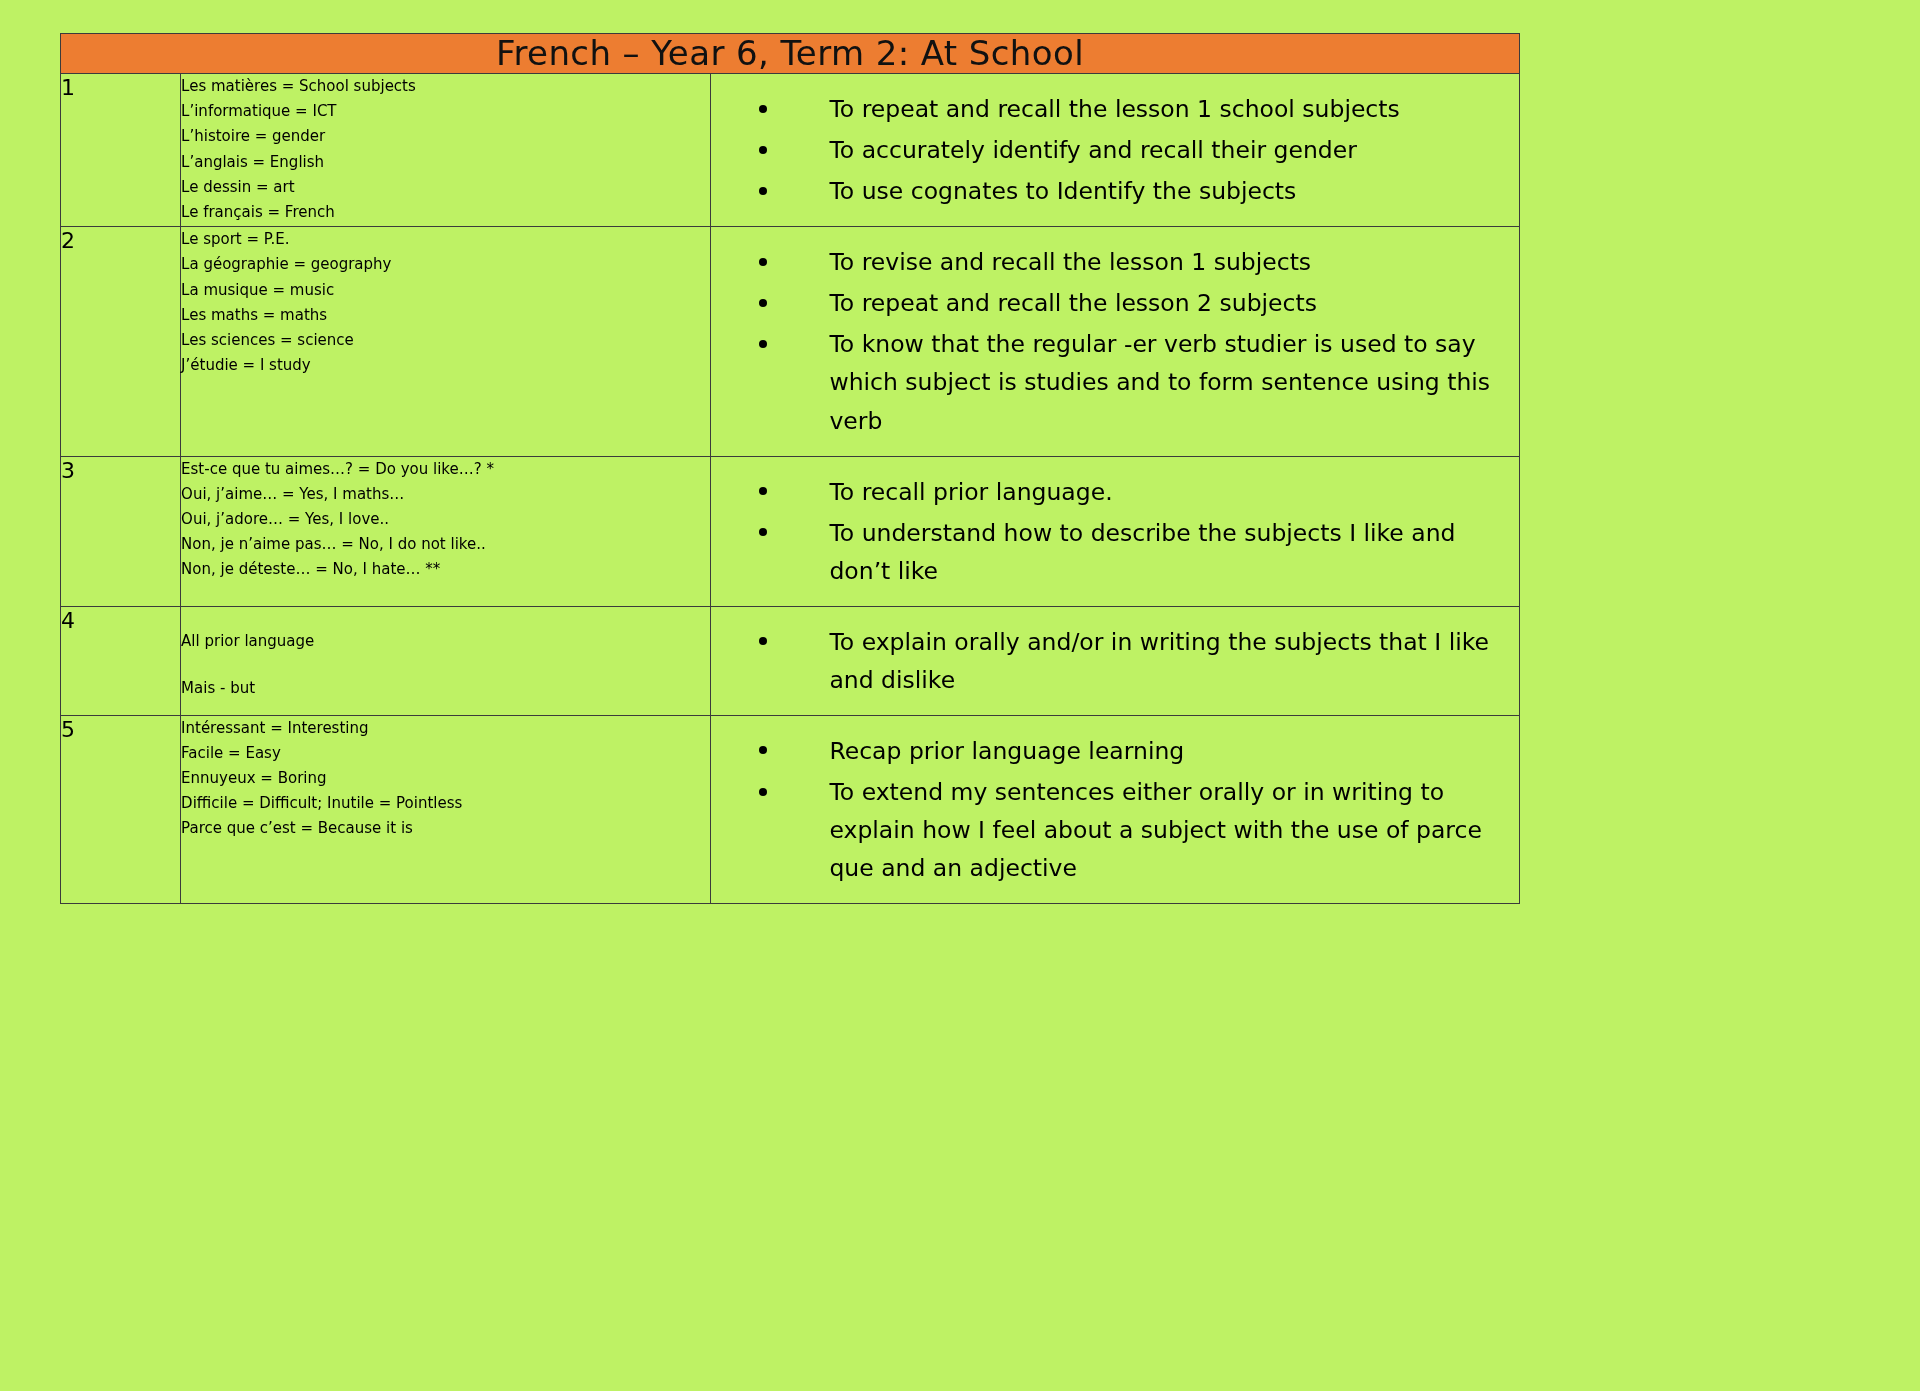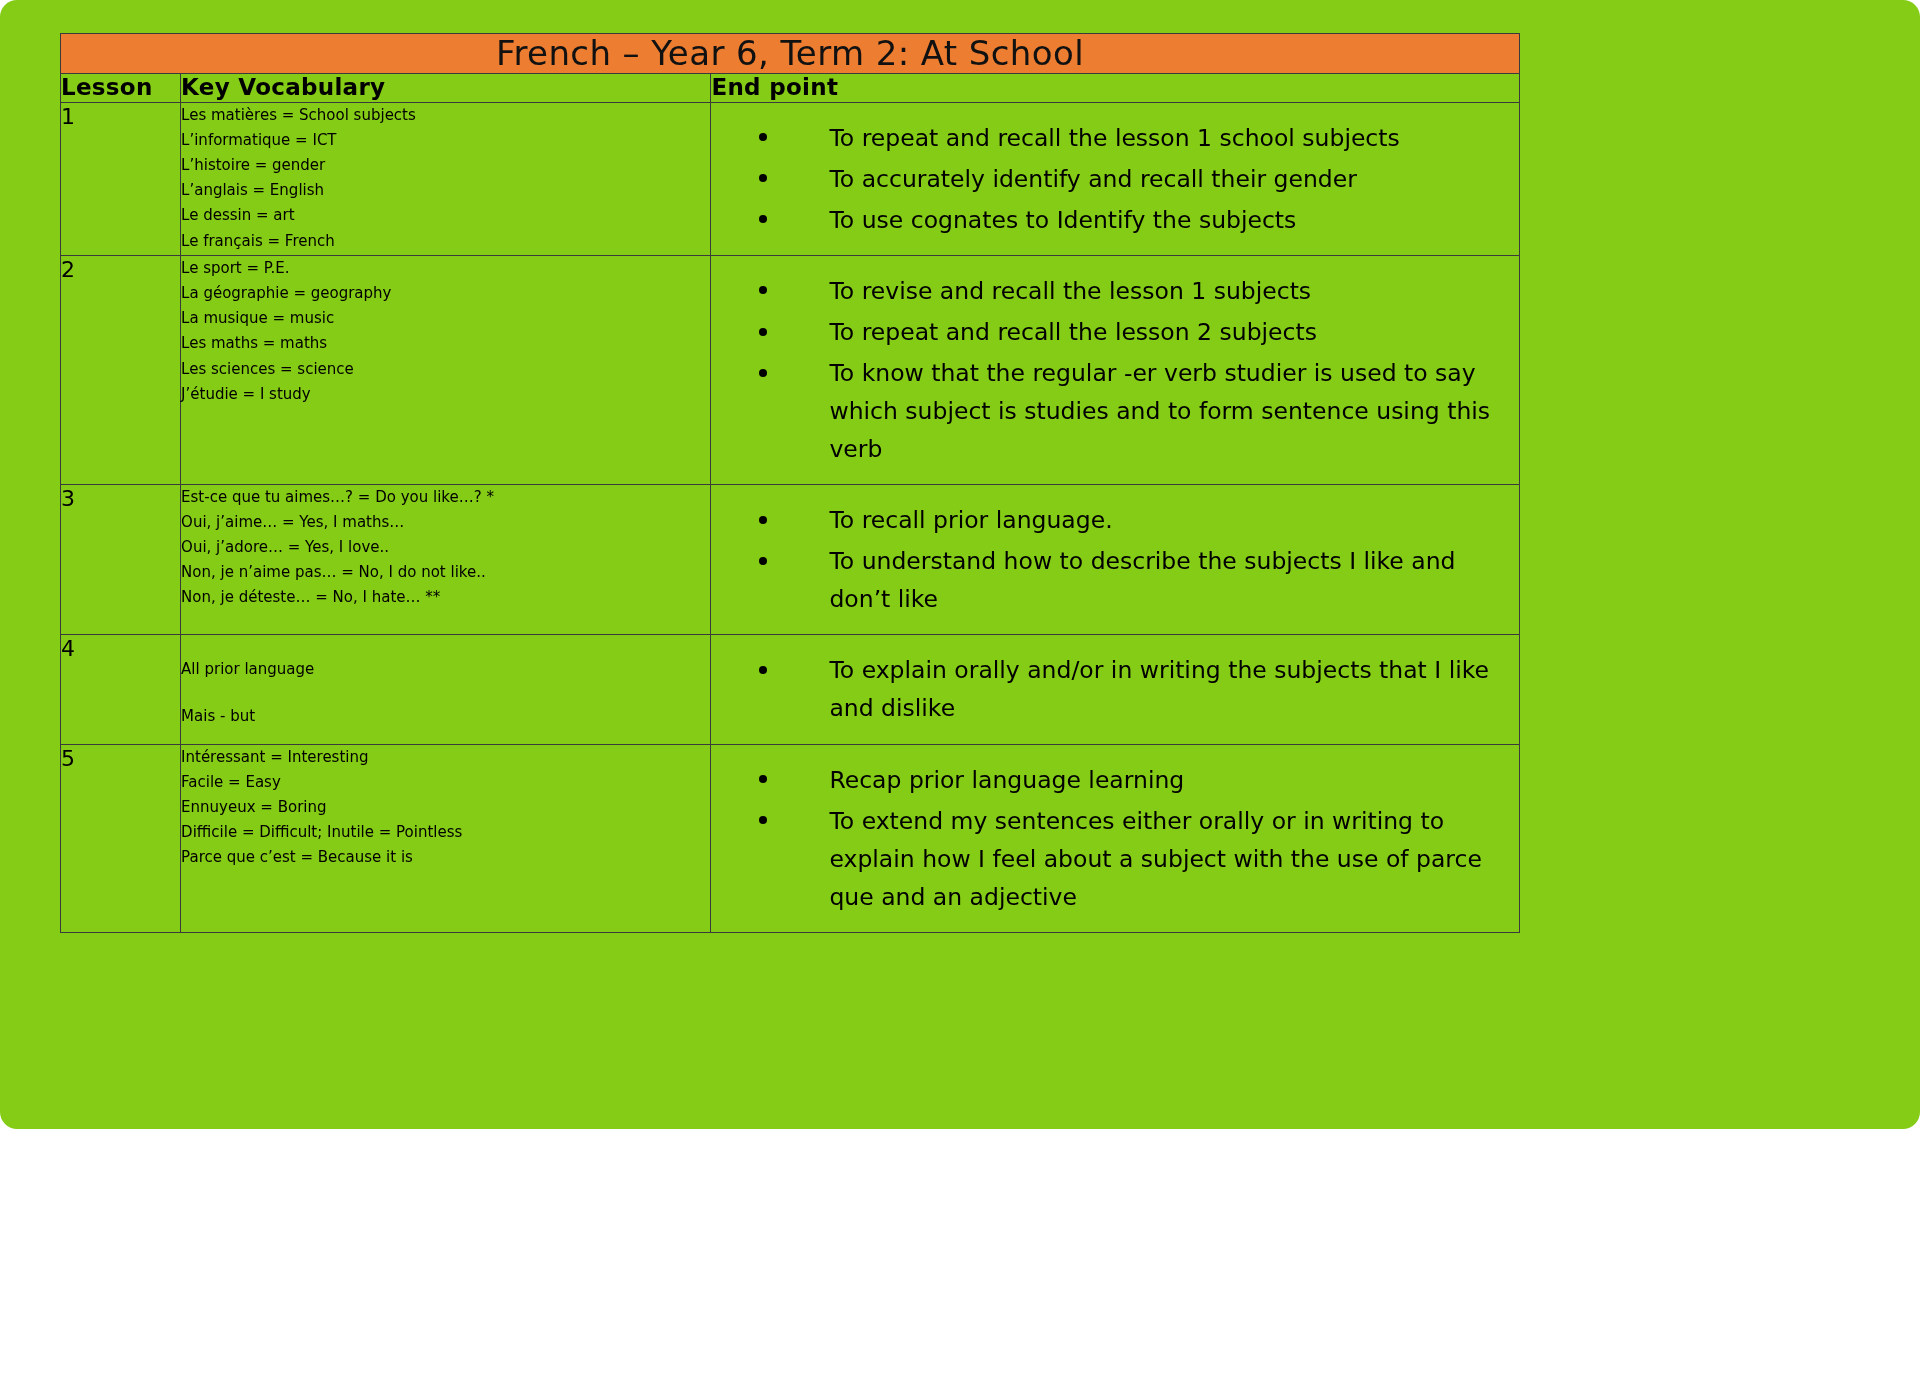--- a/index.html
+++ b/index.html
@@ -11,25 +11,24 @@
     width: 1920px;
     height: 1391px;
     font-family: "DejaVu Sans", sans-serif;
     color: #000000;
     overflow: hidden;
   }
 
   .page {
     position: relative;
     width: 1920px;
-    height: 1129px;
-    background: #84cc16;
+    height: 1391px;
+    background: #bef264;
     box-sizing: border-box;
     padding: 33px 60px 0 60px;
-    border-radius: 17px;
   }
 
   table.organiser {
     border-collapse: collapse;
     width: 1460px;
     table-layout: fixed;
   }
 
   table.organiser td,
   table.organiser th {
@@ -139,25 +138,20 @@
     </colgroup>
 
     <tbody>
 
       <tr>
         <td class="title-cell" colspan="3">
           <div class="title-text">French – Year 6, Term 2: At School</div>
         </td>
       </tr>
 
-      <tr>
-        <td class="col-head">Lesson</td>
-        <td class="col-head">Key Vocabulary</td>
-        <td class="col-head">End point</td>
-      </tr>
 
       <tr class="row-1">
         <td class="lesson-cell">1</td>
         <td class="vocab-cell">
           <ul class="vocab-list">
             <li>Les matières = School subjects</li>
             <li>L’informatique = ICT</li>
             <li>L’histoire = gender</li>
             <li>L’anglais = English</li>
             <li>Le dessin = art</li>

